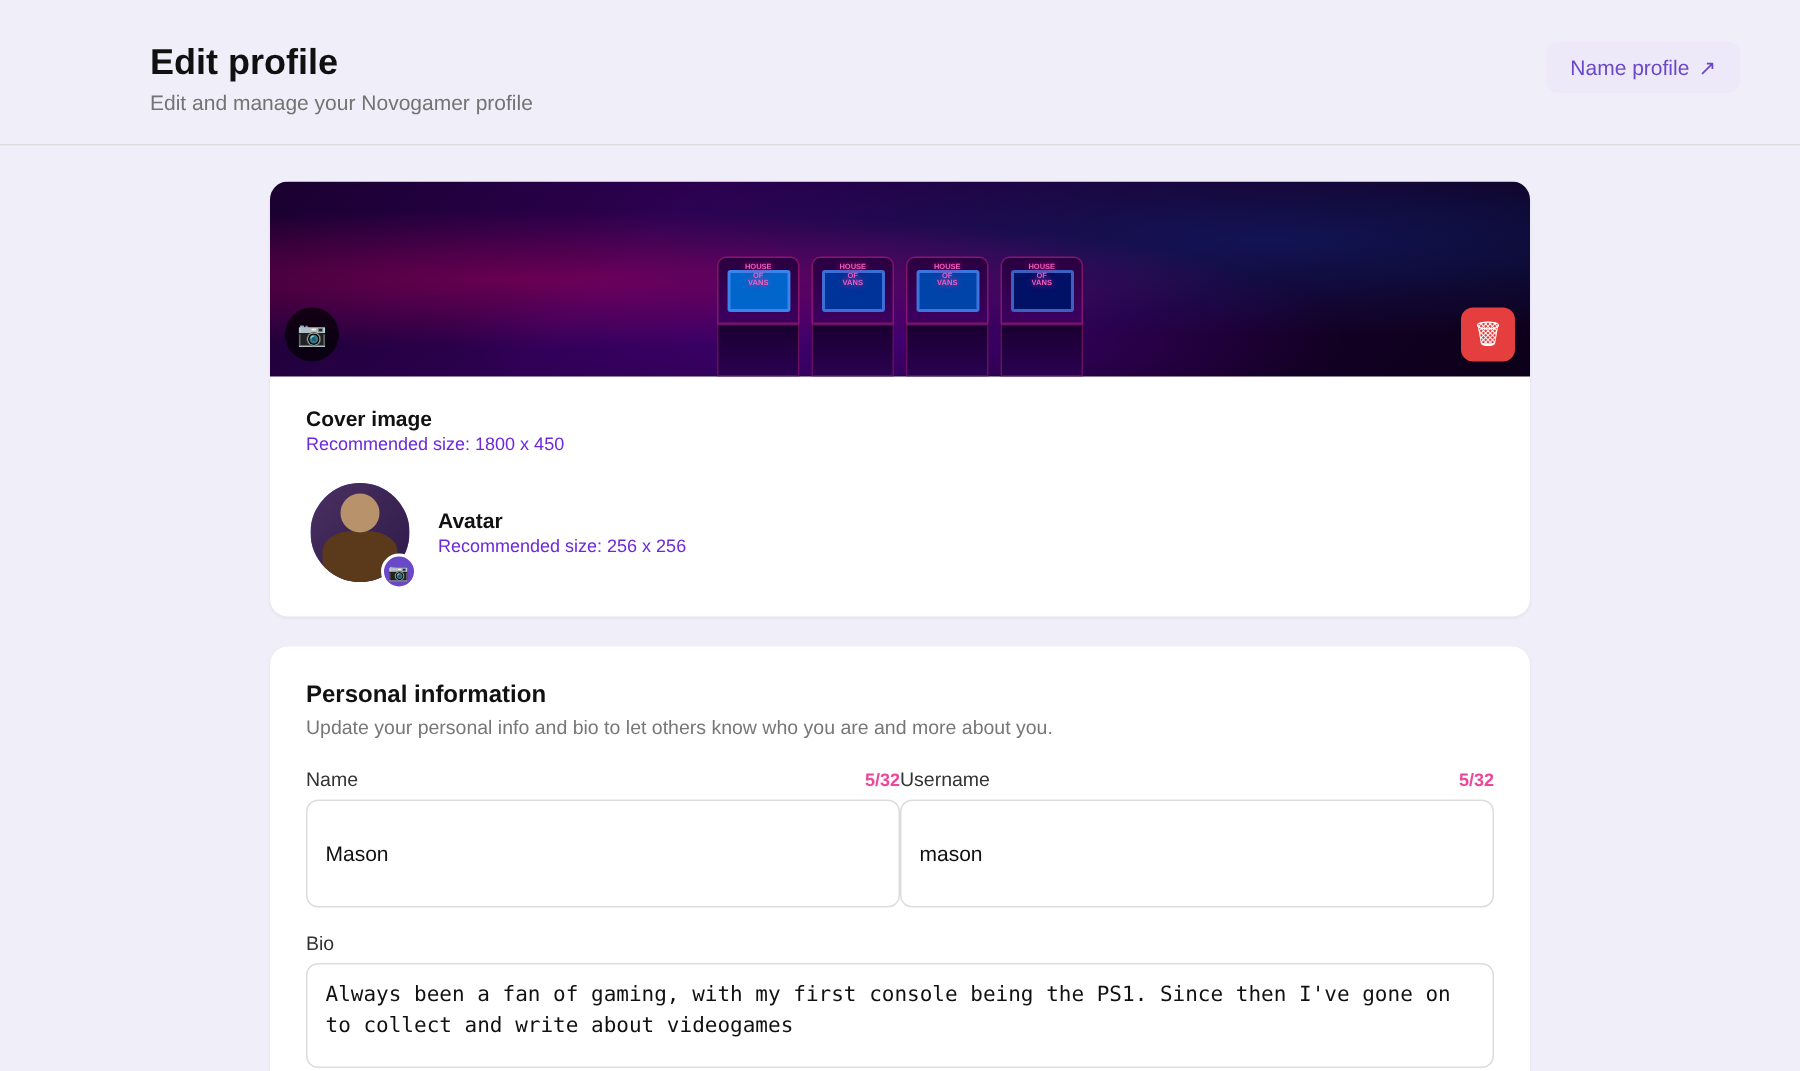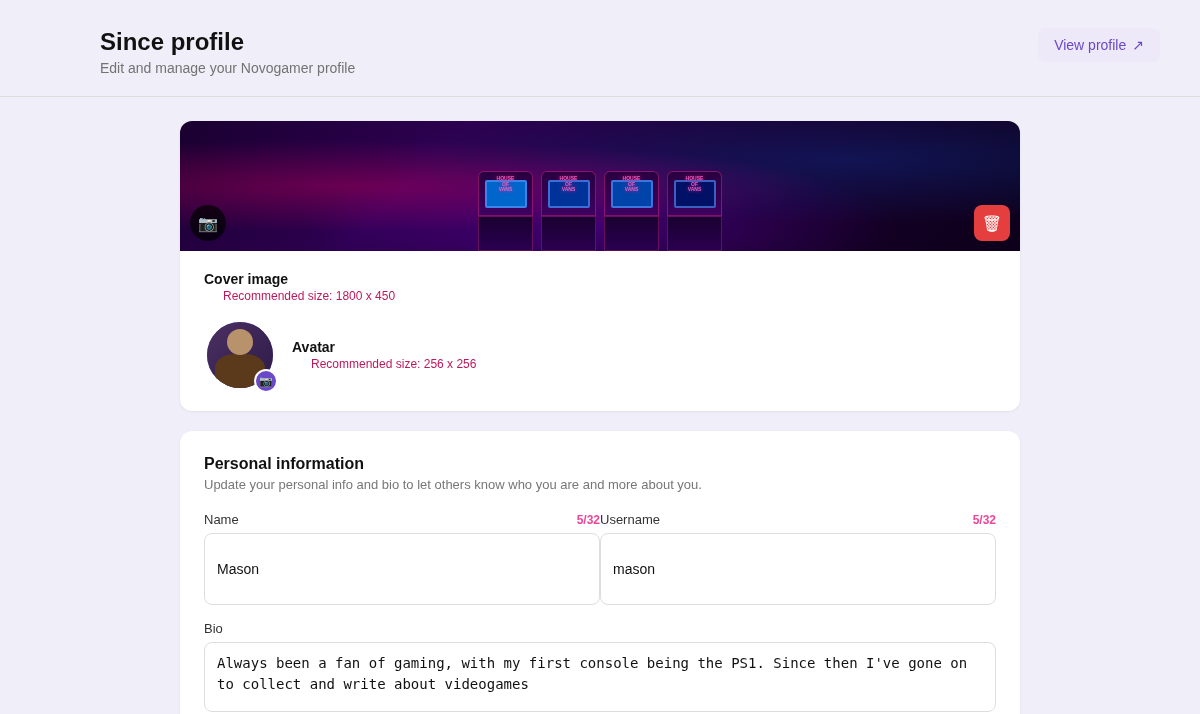--- a/index.html
+++ b/index.html
@@ -180,22 +180,21 @@
 
     .section-label {
       font-size: 14px;
       font-weight: 600;
       color: #111;
       margin-bottom: 2px;
     }
 
     .section-sublabel {
       font-size: 12px;
-      color: #be185d;
-      margin-left: 19px;
+      color: #6d28d9;
     }
 
     
     .avatar-section {
       display: flex;
       align-items: center;
       gap: 16px;
       margin-top: 16px;
     }
 
@@ -324,25 +323,25 @@
     .bio-counter {
       font-size: 12px;
       color: #999;
     }
   </style>
 </head>
 <body>
 
 <div class="page-header">
   <div>
-    <div class="header-title">Since profile</div>
+    <div class="header-title">Edit profile</div>
     <div class="header-subtitle">Edit and manage your Novogamer profile</div>
   </div>
   <button class="view-profile-btn">
-    <span>View profile</span>
+    <span>Name profile</span>
     <span class="arrow-icon">↗</span>
   </button>
 </div>
 
 <div class="divider"></div>
 
 <div class="content-area">
 
   <div class="card">
 

